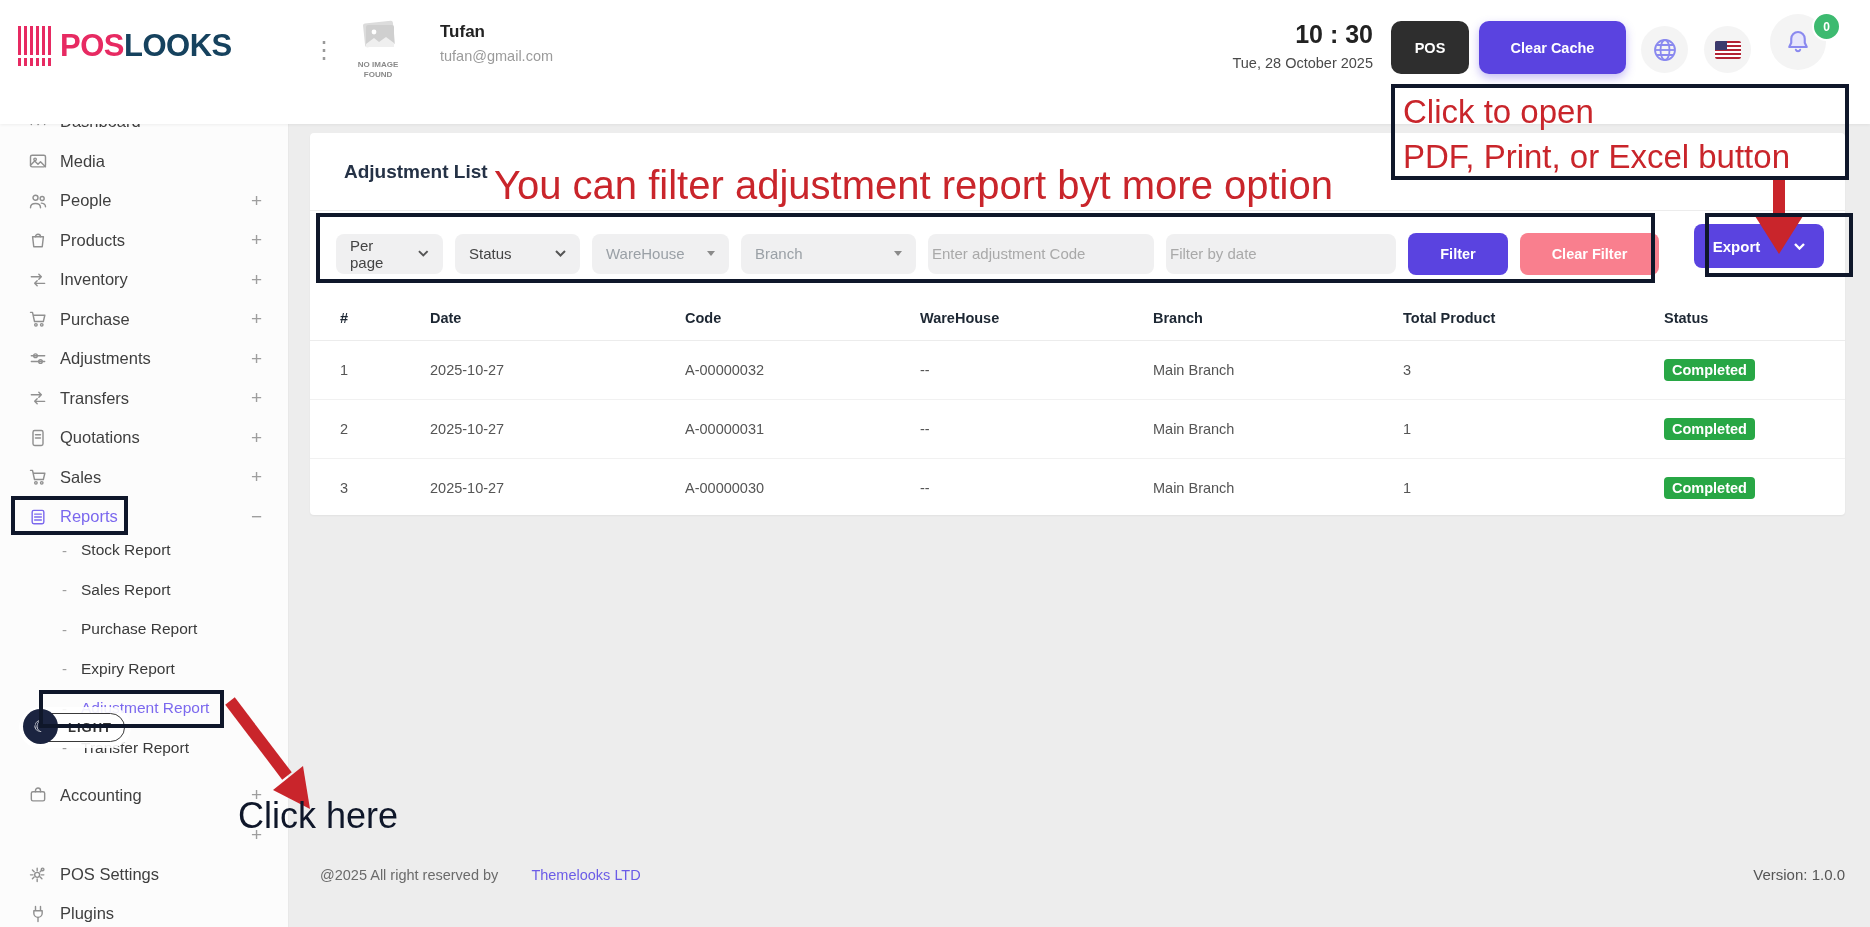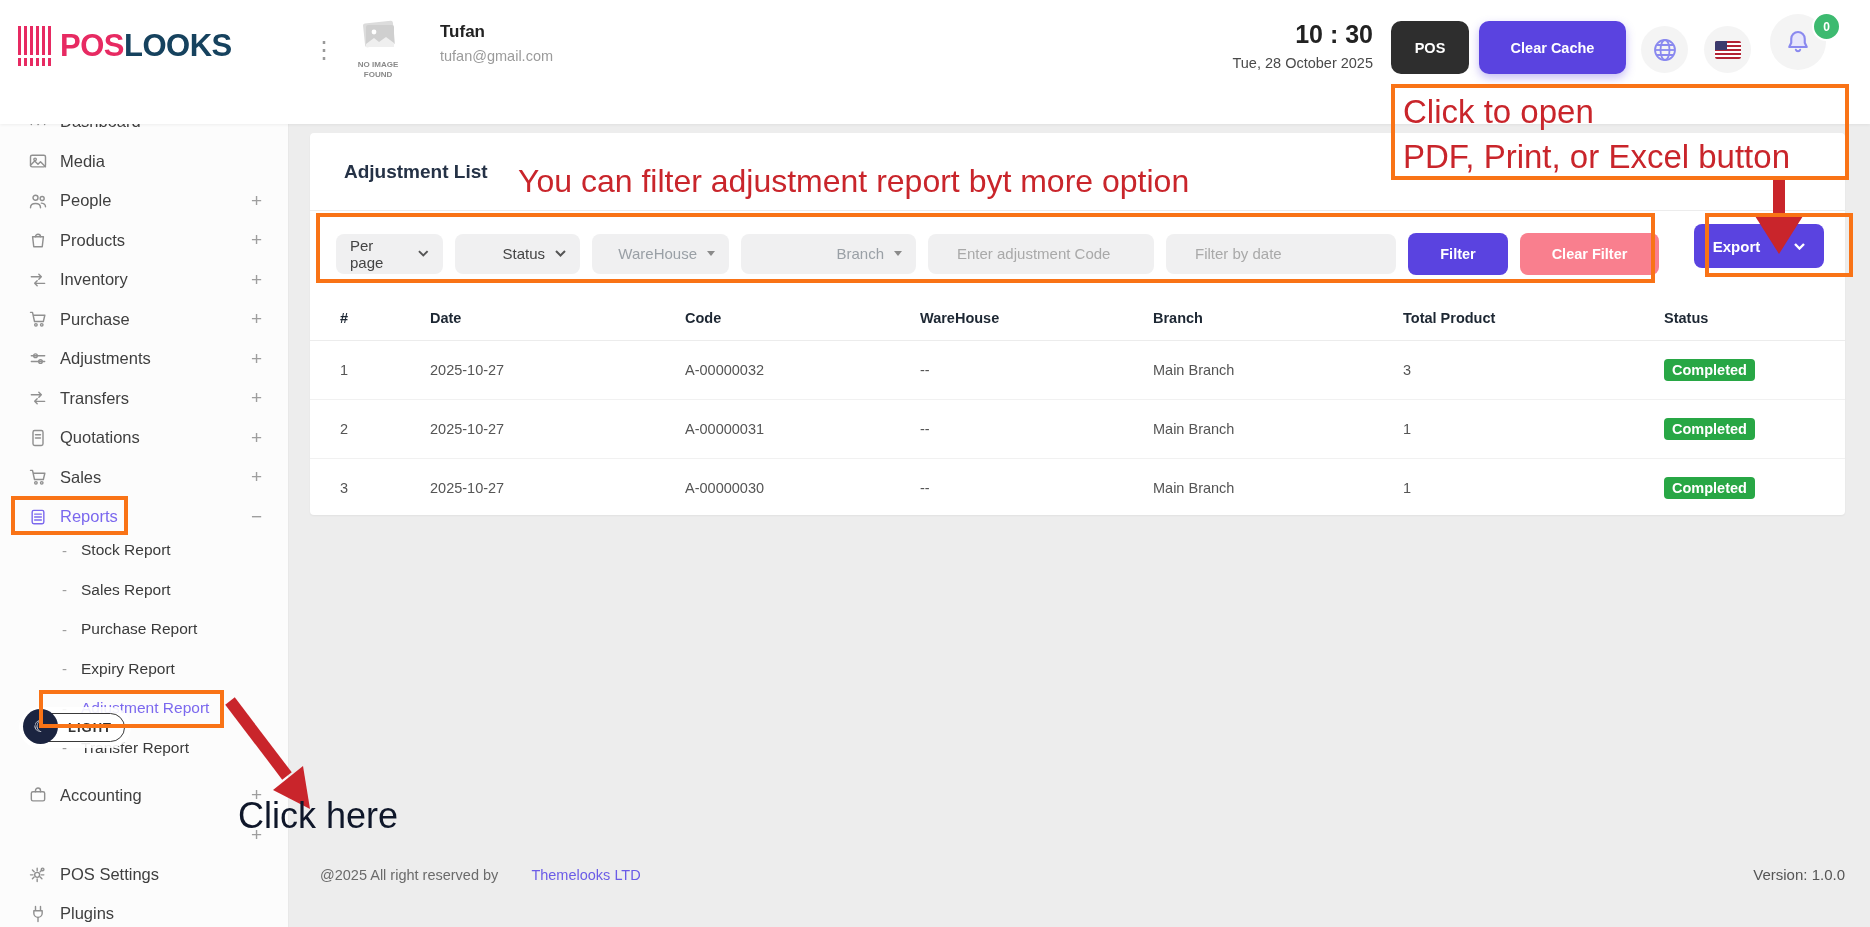--- a/index.html
+++ b/index.html
@@ -72,27 +72,27 @@
   .main{position:absolute;left:288px;top:100px;width:1582px;height:703px;background:#ededed;}
   .card{position:absolute;left:22px;top:33px;width:1535px;height:382px;background:#fff;
         border-radius:4px;box-shadow:0 1px 2px rgba(0,0,0,.05);}
   .card-head{height:77px;border-bottom:1px solid #ececec;display:flex;align-items:center;
         padding-left:34px;}
   .page-title{font-size:19px;font-weight:bold;color:#253246;}
   .filter-row{position:relative;height:85px;display:flex;align-items:center;gap:12px;
         padding-left:26px;}
   .f-ctl{height:40px;background:#f0f0f1;border:none;border-radius:8px;font-family:inherit;
         font-size:15px;display:flex;align-items:center;box-sizing:border-box;}
-  .f-select{justify-content:flex-end;padding:0 14px;color:#444;cursor:pointer;}
+  .f-select{justify-content:space-between;padding:0 14px;color:#444;cursor:pointer;}
   .f-select.muted{color:#9aa0a6;}
   .tri{width:0;height:0;border-left:4.5px solid transparent;border-right:4.5px solid transparent;
        border-top:5.5px solid #8a8a8a;margin-left:10px;}
   .chev{width:11px;height:7px;margin-left:10px;}
   .chev polyline{fill:none;stroke:#555;stroke-width:2;}
-  .f-input{padding:0 29px;color:#444;}
+  .f-input{padding:0 4px;color:#444;}
   .f-input::placeholder{color:#a9a9a9;}
   .btn-filter{width:100px;height:42px;background:#5a43e0;color:#fff;font-size:14.5px;border-radius:8px;}
   .btn-clear{width:139px;height:42px;background:#f97f8e;color:#fff;font-size:14.5px;border-radius:8px;}
   .btn-export{position:absolute;right:21px;top:13px;width:130px;height:44px;background:#5a43e0;
         color:#fff;font-size:15px;border-radius:8px;display:flex;align-items:center;
         justify-content:center;gap:24px;}
   .btn-export .chev polyline{stroke:#fff;stroke-width:2.4;}
 
   .tgrid{display:grid;grid-template-columns:90px 255px 235px 233px 250px 261px auto;
          padding:0 30px;align-items:center;}
@@ -105,28 +105,28 @@
         font-weight:bold;padding:4px 8px;border-radius:4px;line-height:1;}
 
   .footer{position:absolute;left:32px;right:25px;top:766px;display:flex;
           justify-content:space-between;align-items:center;}
   .copy{font-size:14.5px;color:#6b6b6b;}
   .copy a{color:#6b5ce7;text-decoration:none;margin-left:29px;}
   .version{font-size:15px;color:#555;}
 
   
   .anno{position:absolute;z-index:50;pointer-events:none;}
-  .anno-box{border:4px solid #f97316;box-sizing:border-box;}
+  .anno-box{border:4px solid #0f172a;box-sizing:border-box;}
   .a-top{left:1391px;top:84px;width:458px;height:96px;padding:1px 8px;
          font-size:33px;line-height:45px;color:#c9252b;white-space:nowrap;}
   .a-filter{left:316px;top:213px;width:1339px;height:70px;}
   .a-export{left:1705px;top:213px;width:148px;height:64px;}
   .a-reports{left:11px;top:496px;width:117px;height:39px;}
   .a-adj{left:39px;top:690px;width:185px;height:38px;}
-  .a-note{left:518px;top:163px;font-size:32px;color:#c9252b;white-space:nowrap;}
+  .a-note{left:494px;top:163px;font-size:40px;color:#c9252b;white-space:nowrap;}
   .a-click{left:238px;top:795px;font-size:36px;color:#0f172a;white-space:nowrap;}
   #arrows{position:absolute;left:0;top:0;z-index:49;pointer-events:none;}
 </style>
 </head>
 <body>
 
 <div id="stage">
 
   <div class="header">
     <div class="logo">

